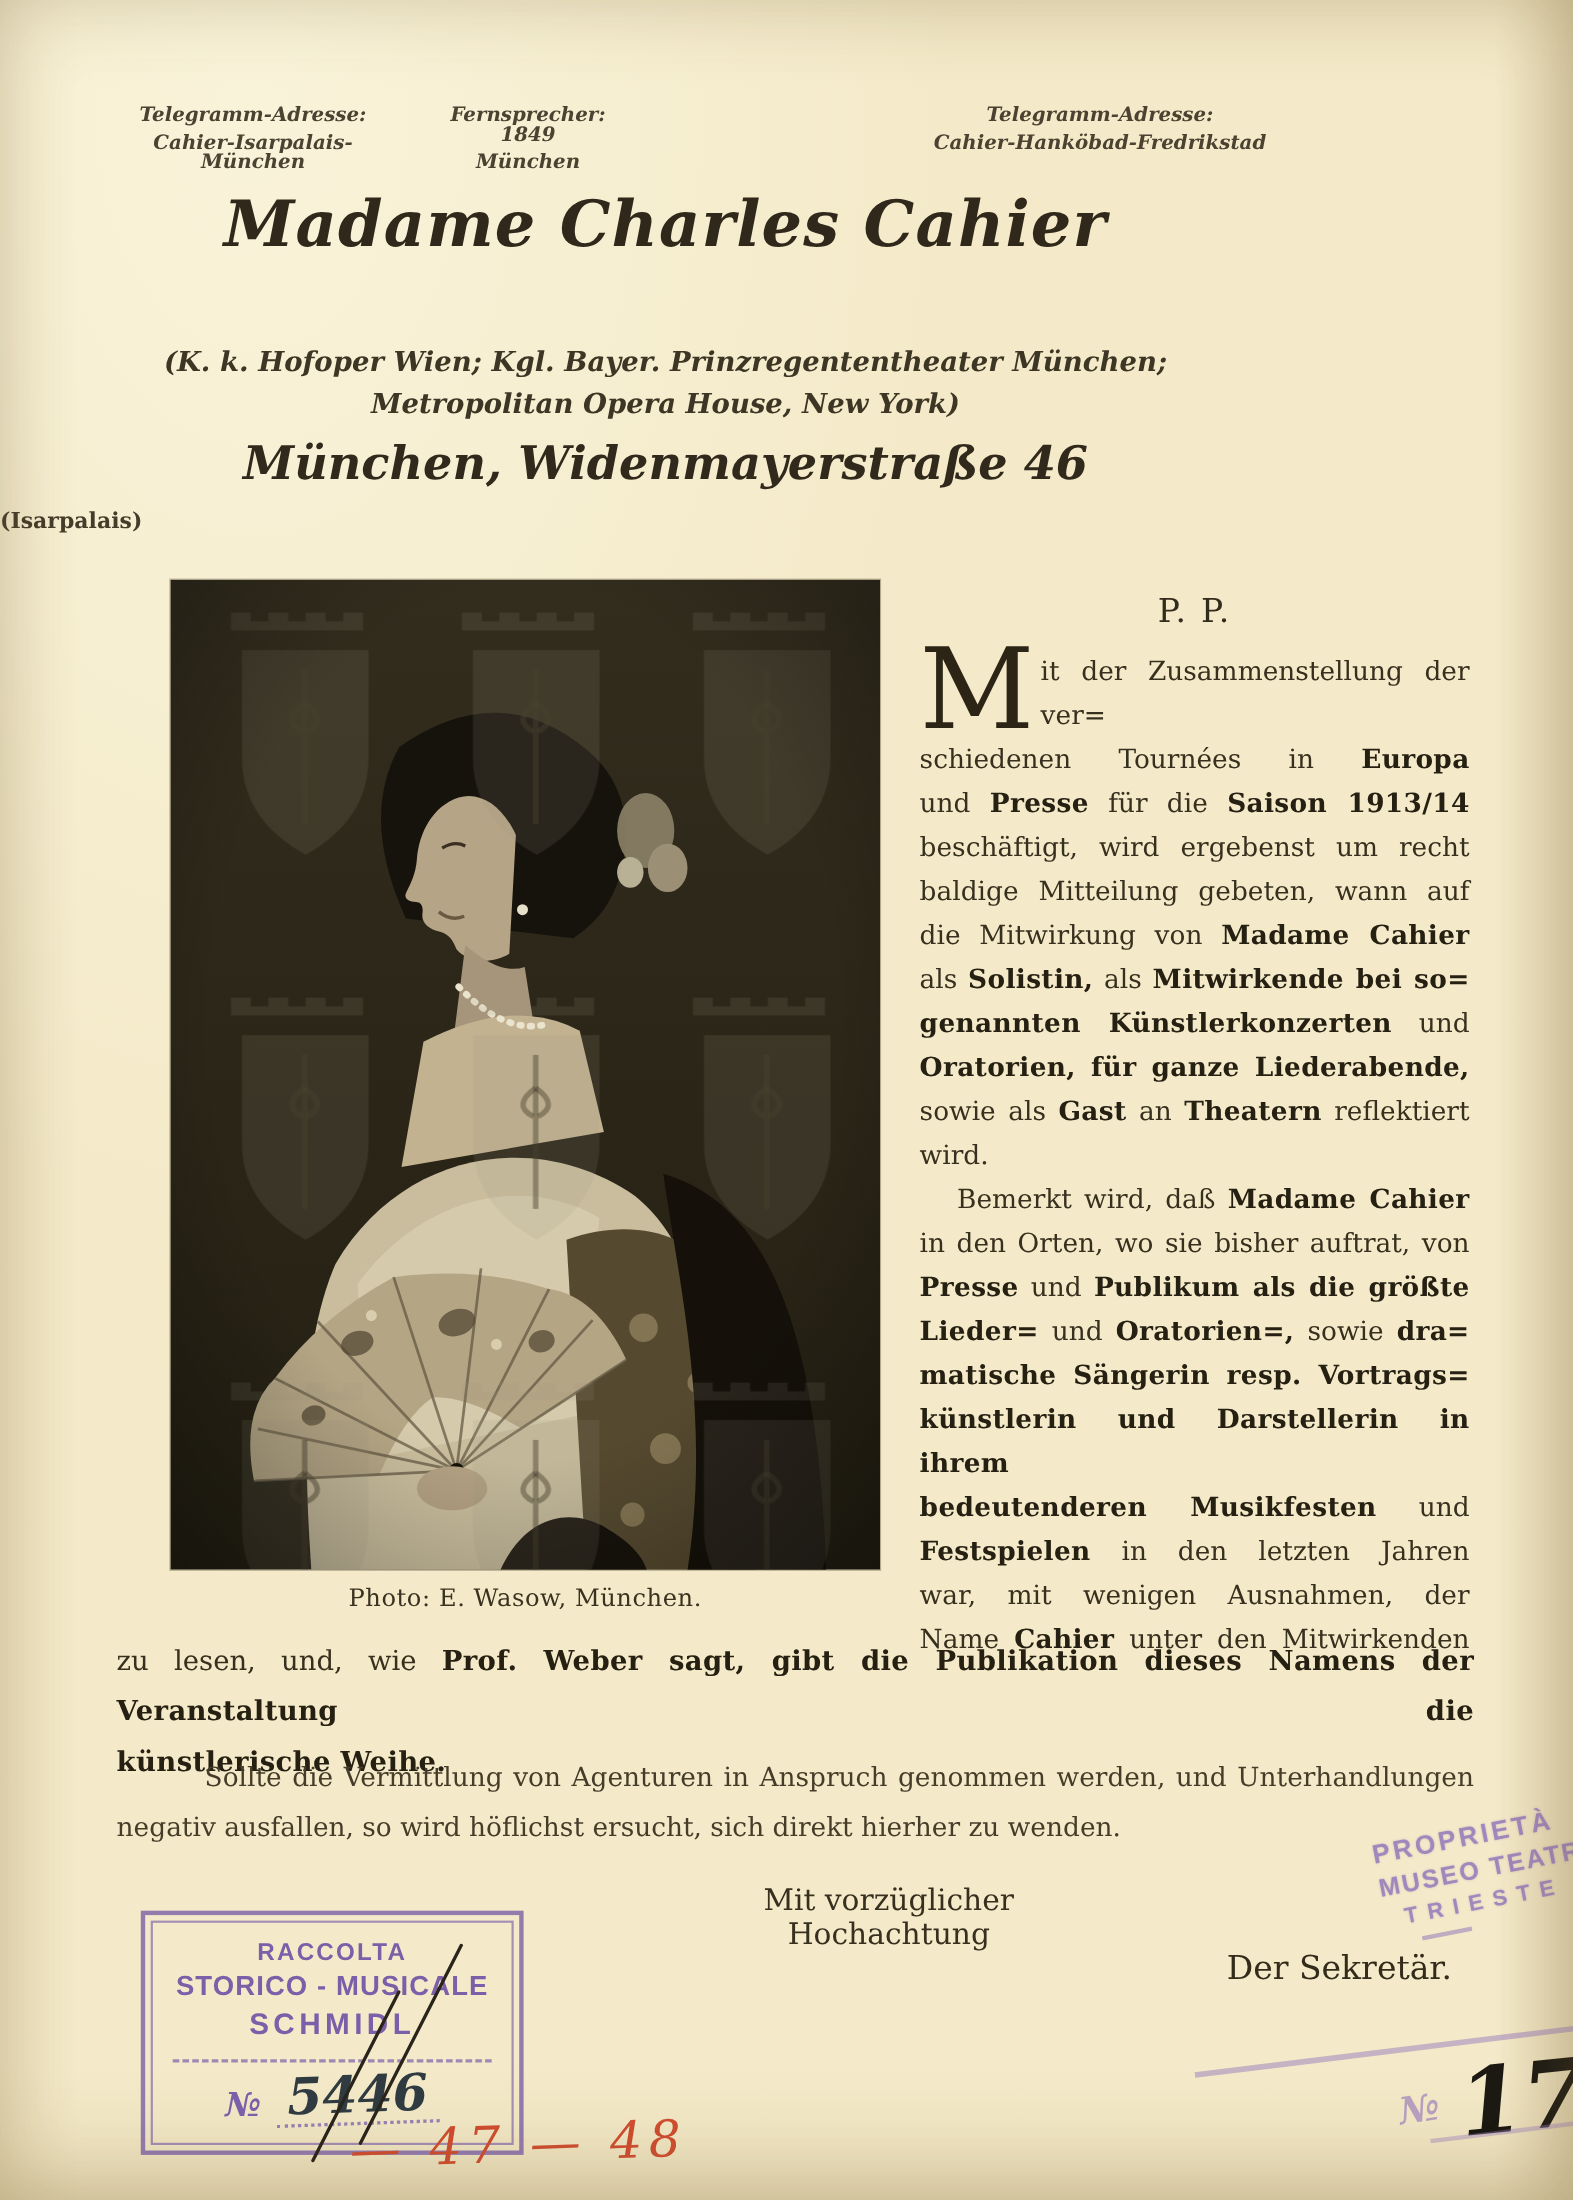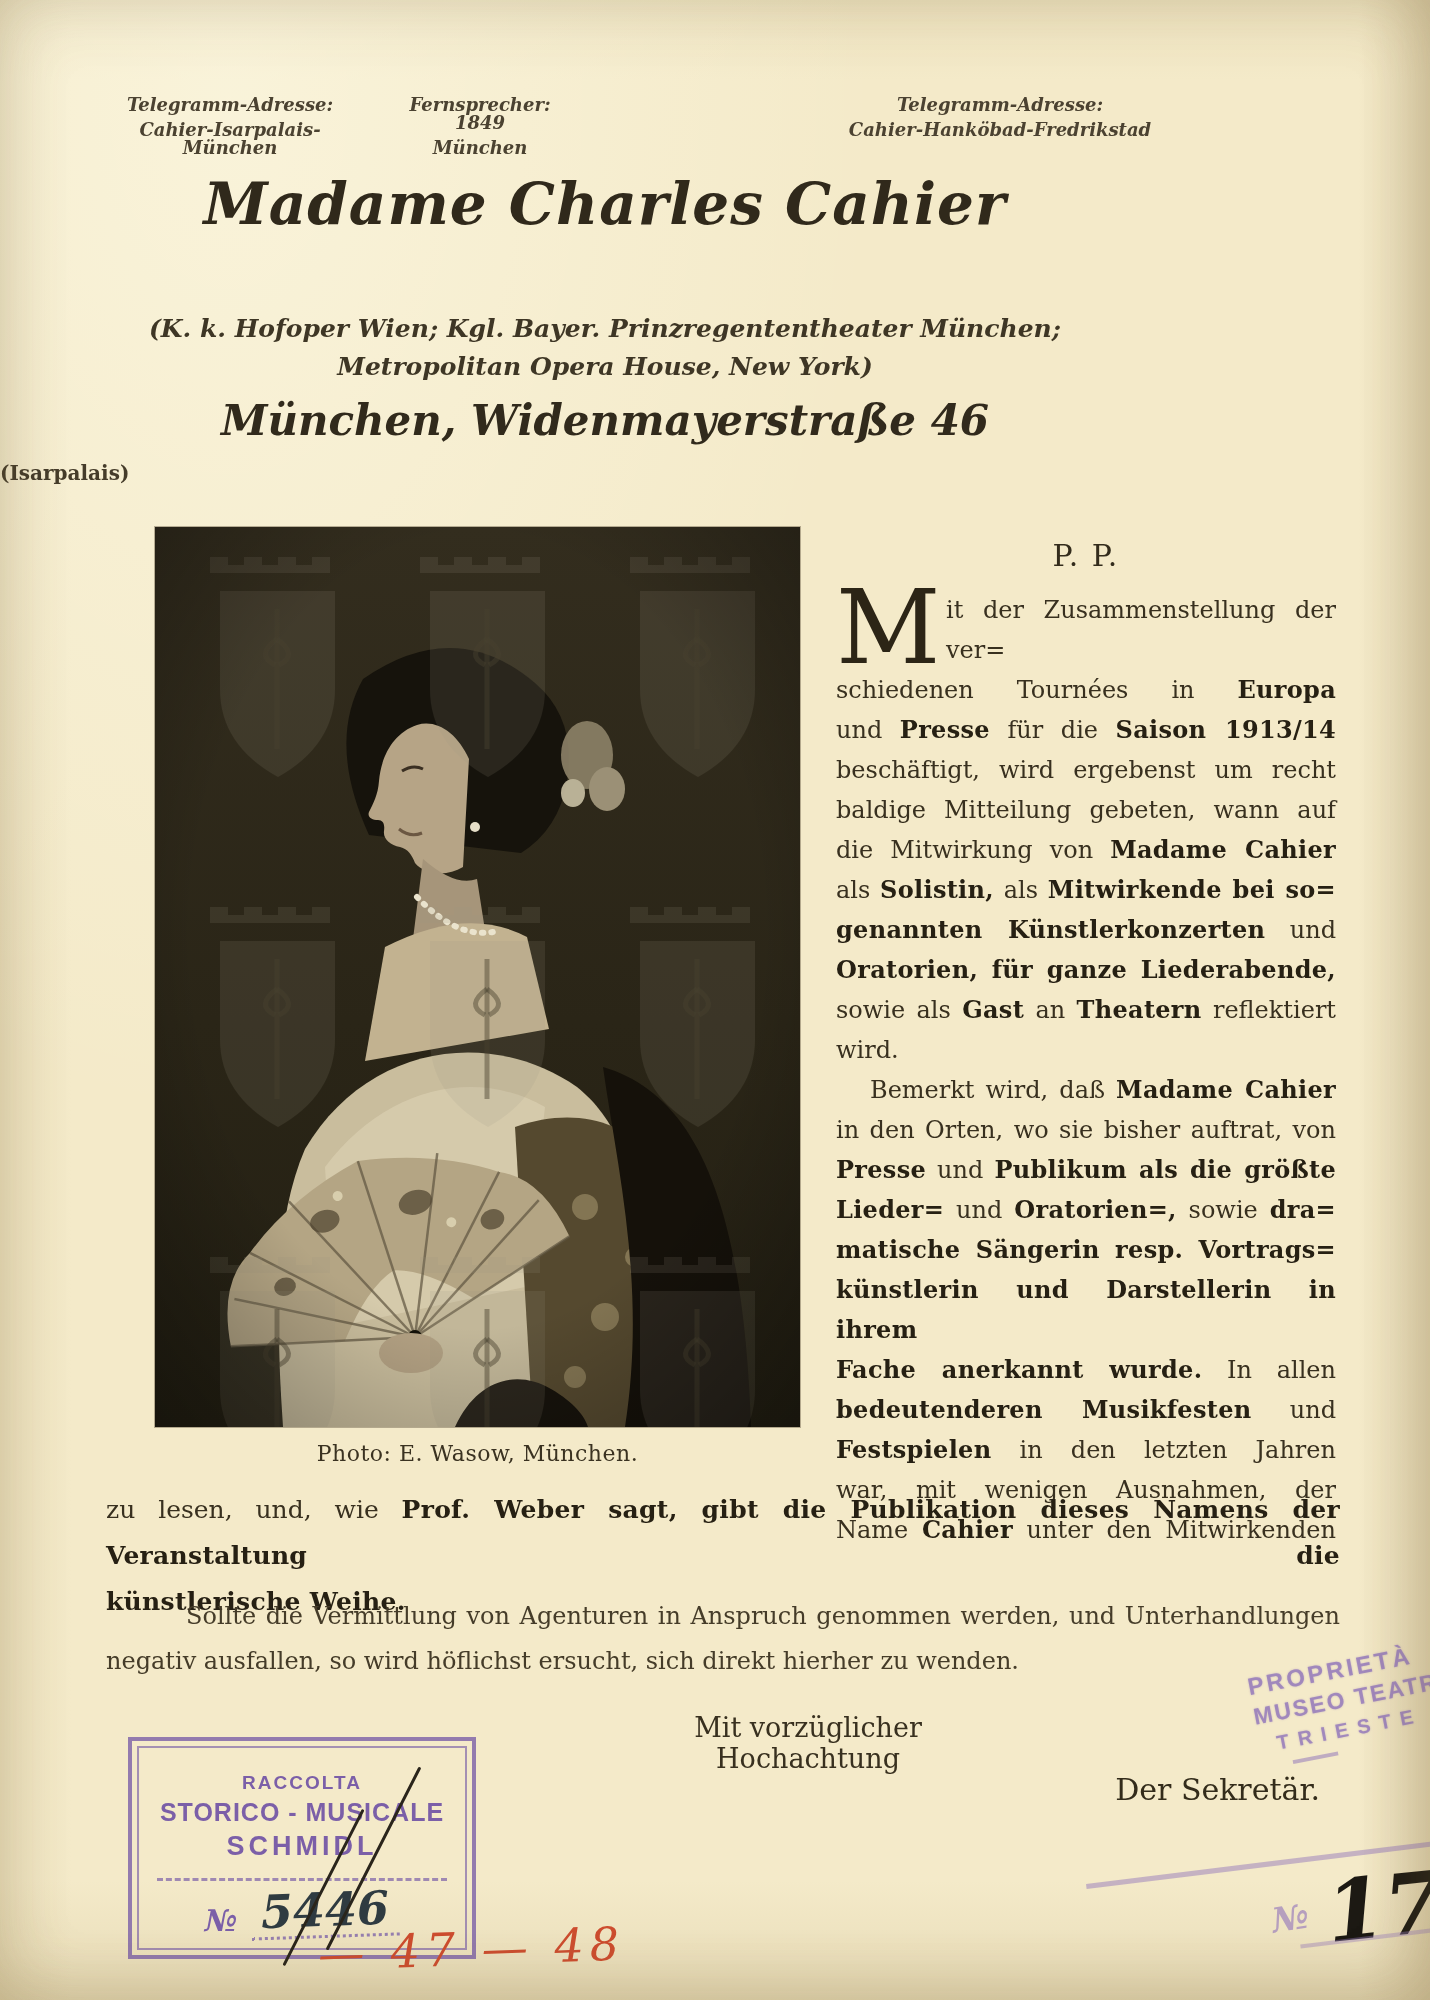--- a/index.html
+++ b/index.html
@@ -53,21 +53,21 @@
   .para4 .jline.ind{text-indent:80px;}
   .closing{position:absolute; left:598px; top:1712px; width:420px; text-align:center;
          font-size:27px; color:#38301f;}
   .signature{position:absolute; left:1020px; top:1772px; width:300px; text-align:right;
          font-size:30px; color:#332c1b;}
   
   .stamp-schmidl{position:absolute; left:128px; top:1737px; width:348px; height:222px;
          border:4px solid rgba(122,95,168,.8); box-sizing:border-box;}
   .s-inner{position:absolute; inset:5px; border:2px solid rgba(122,95,168,.65);
          text-align:center; font-family:"Liberation Sans", sans-serif; color:#7b5fa8;}
-  .s-l1{margin-top:24px; font-size:19px; font-weight:700; letter-spacing:2px;}
+  .s-l1{margin-top:14px; font-size:22px; font-weight:700; letter-spacing:2px;}
   .s-l2{margin-top:4px; font-size:25px; font-weight:700; letter-spacing:1px;}
   .s-l3{margin-top:4px; font-size:27px; font-weight:700; letter-spacing:4px;}
   .s-sep{margin:16px 18px 0 18px; border-top:3px dashed rgba(122,95,168,.7);}
   .s-no{display:flex; align-items:flex-end; justify-content:center; gap:14px; margin-top:6px;}
   .s-nolabel{font-family:"DejaVu Serif", serif; font-weight:700; font-style:italic; font-size:30px;}
   .s-num{font-family:"DejaVu Serif", serif; font-style:italic; font-weight:600; font-size:46px;
          color:#2f3b41; line-height:1; border-bottom:3px dotted rgba(122,95,168,.75);
          padding:0 10px 2px 10px; transform:rotate(-2deg);}
   .pen-stroke{position:absolute; width:3px; background:#2a251b; border-radius:2px;}
   .stroke-a{left:372px; top:1756px; height:205px; transform:rotate(27deg);}
@@ -222,21 +222,20 @@
         <div class="jline"><span>sowie als </span><span class="b">Gast</span><span> an </span><span class="b">Theatern</span><span> reflektiert</span></div>
         <div class="jline last"><span>wird.</span></div>
       </div>
     <div>
         <div class="jline ind"><span>Bemerkt wird, daß </span><span class="b">Madame Cahier</span></div>
         <div class="jline"><span>in den Orten, wo sie bisher auftrat, von</span></div>
         <div class="jline"><span class="b">Presse</span><span> und </span><span class="b">Publikum als die größte</span></div>
         <div class="jline"><span class="b">Lieder=</span><span> und </span><span class="b">Oratorien=,</span><span> sowie </span><span class="b">dra=</span></div>
         <div class="jline"><span class="b">matische Sängerin resp. Vortrags=</span></div>
         <div class="jline"><span class="b">künstlerin und Darstellerin in ihrem</span></div>
-        <div class="jline"><span class="b">Fache anerkannt wurde.</span><span> In allen</span></div>
         <div class="jline"><span class="b">bedeutenderen Musikfesten</span><span> und</span></div>
         <div class="jline"><span class="b">Festspielen</span><span> in den letzten Jahren</span></div>
         <div class="jline"><span>war, mit wenigen Ausnahmen, der</span></div>
         <div class="jline"><span>Name </span><span class="b">Cahier</span><span> unter den Mitwirkenden</span></div>
       </div>
   </div>
 
   <div class="fullwidth">
       <div class="jline"><span>zu lesen, und, wie </span><span class="b">Prof. Weber sagt, gibt die Publikation dieses Namens der Veranstaltung die</span></div>
       <div class="jline last"><span class="b">künstlerische Weihe.</span></div>

